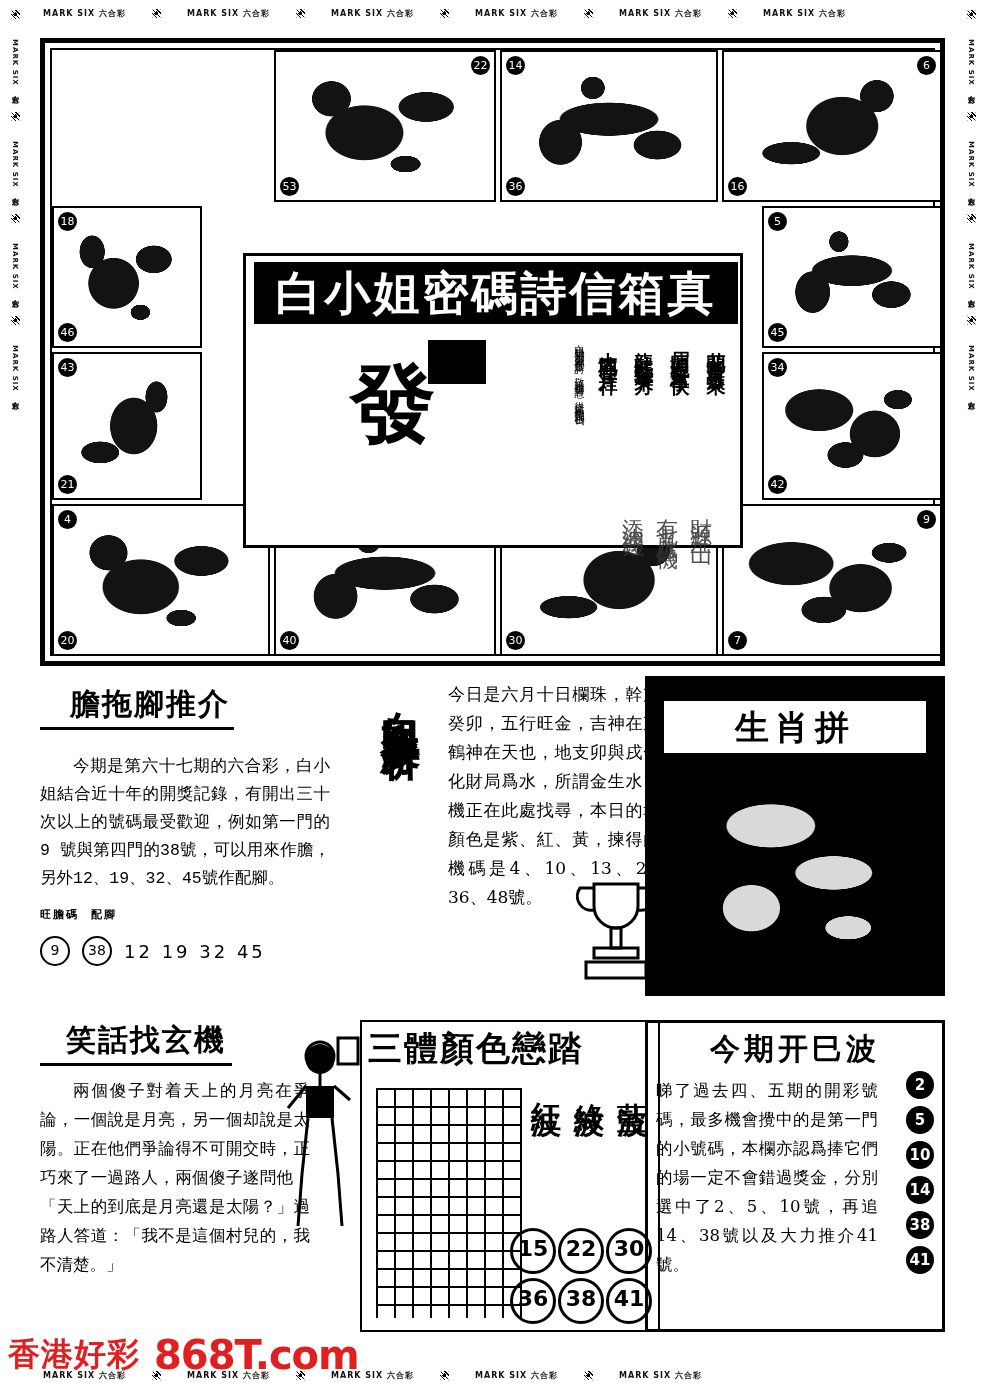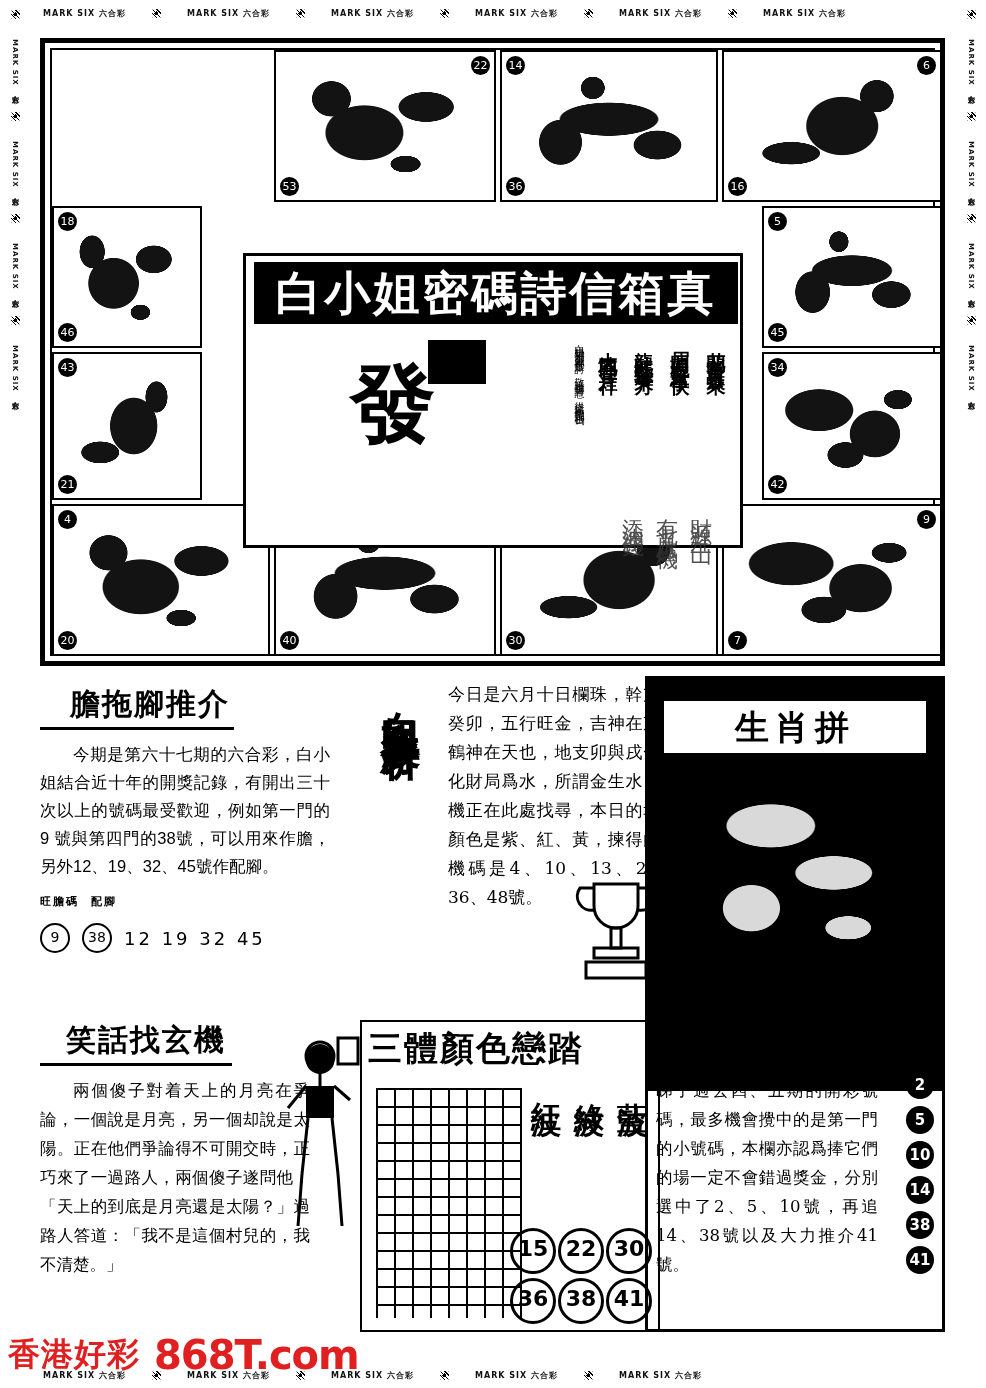--- a/index.html
+++ b/index.html
@@ -233,22 +233,22 @@
     font-family: "DejaVu Serif", serif;
     font-size: 30px;
     font-weight: bold;
     letter-spacing: 2px;
     color: #000;
     border-bottom: 3px solid #000;
     display: inline-block;
     padding: 0 4px 2px 30px;
   }
   .tuijie-body {
-    margin-top: 10px;
-    font-family: Liberation Sans, sans-serif;
+    margin-top: 23px;
+    font-family: Liberation Mono, monospace;
     font-size: 16.5px;
     line-height: 28px;
     color: #000;
     text-align: justify;
     text-indent: 2em;
     width: 290px;
   }
   .pickrow {
     margin-top: 14px;
     display: flex;
@@ -307,21 +307,21 @@
     text-align: justify;
   }
   .trophy {
     position: absolute;
     left: 528px; top: 200px;
     width: 96px; height: 112px;
   }
   .col-blackbox {
     position: absolute;
     right: 0; top: 0;
-    width: 300px; height: 415px;
+    width: 300px; height: 320px;
     background: #000;
     border: 3px solid #000;
     box-sizing: border-box;
     overflow: hidden;
   }
   .bb-title {
     position: absolute;
     left: 16px; top: 22px;
     width: 262px; height: 52px;
     background: #fff;

